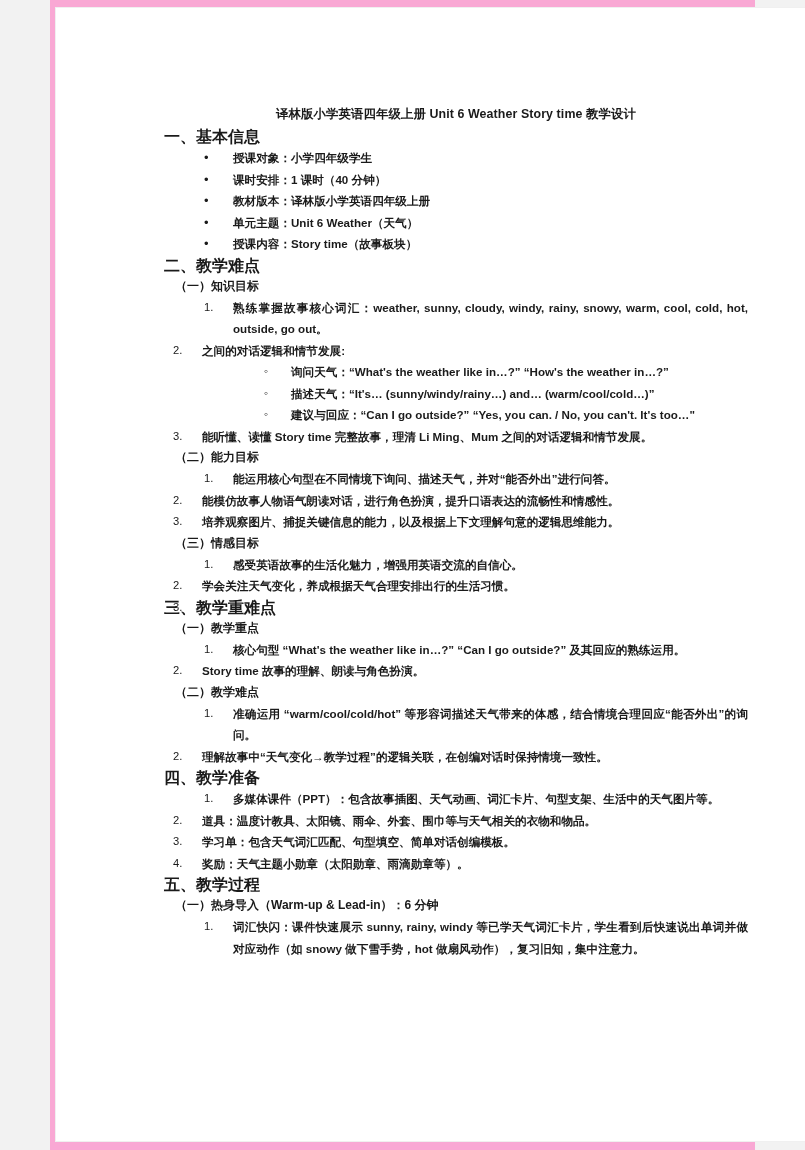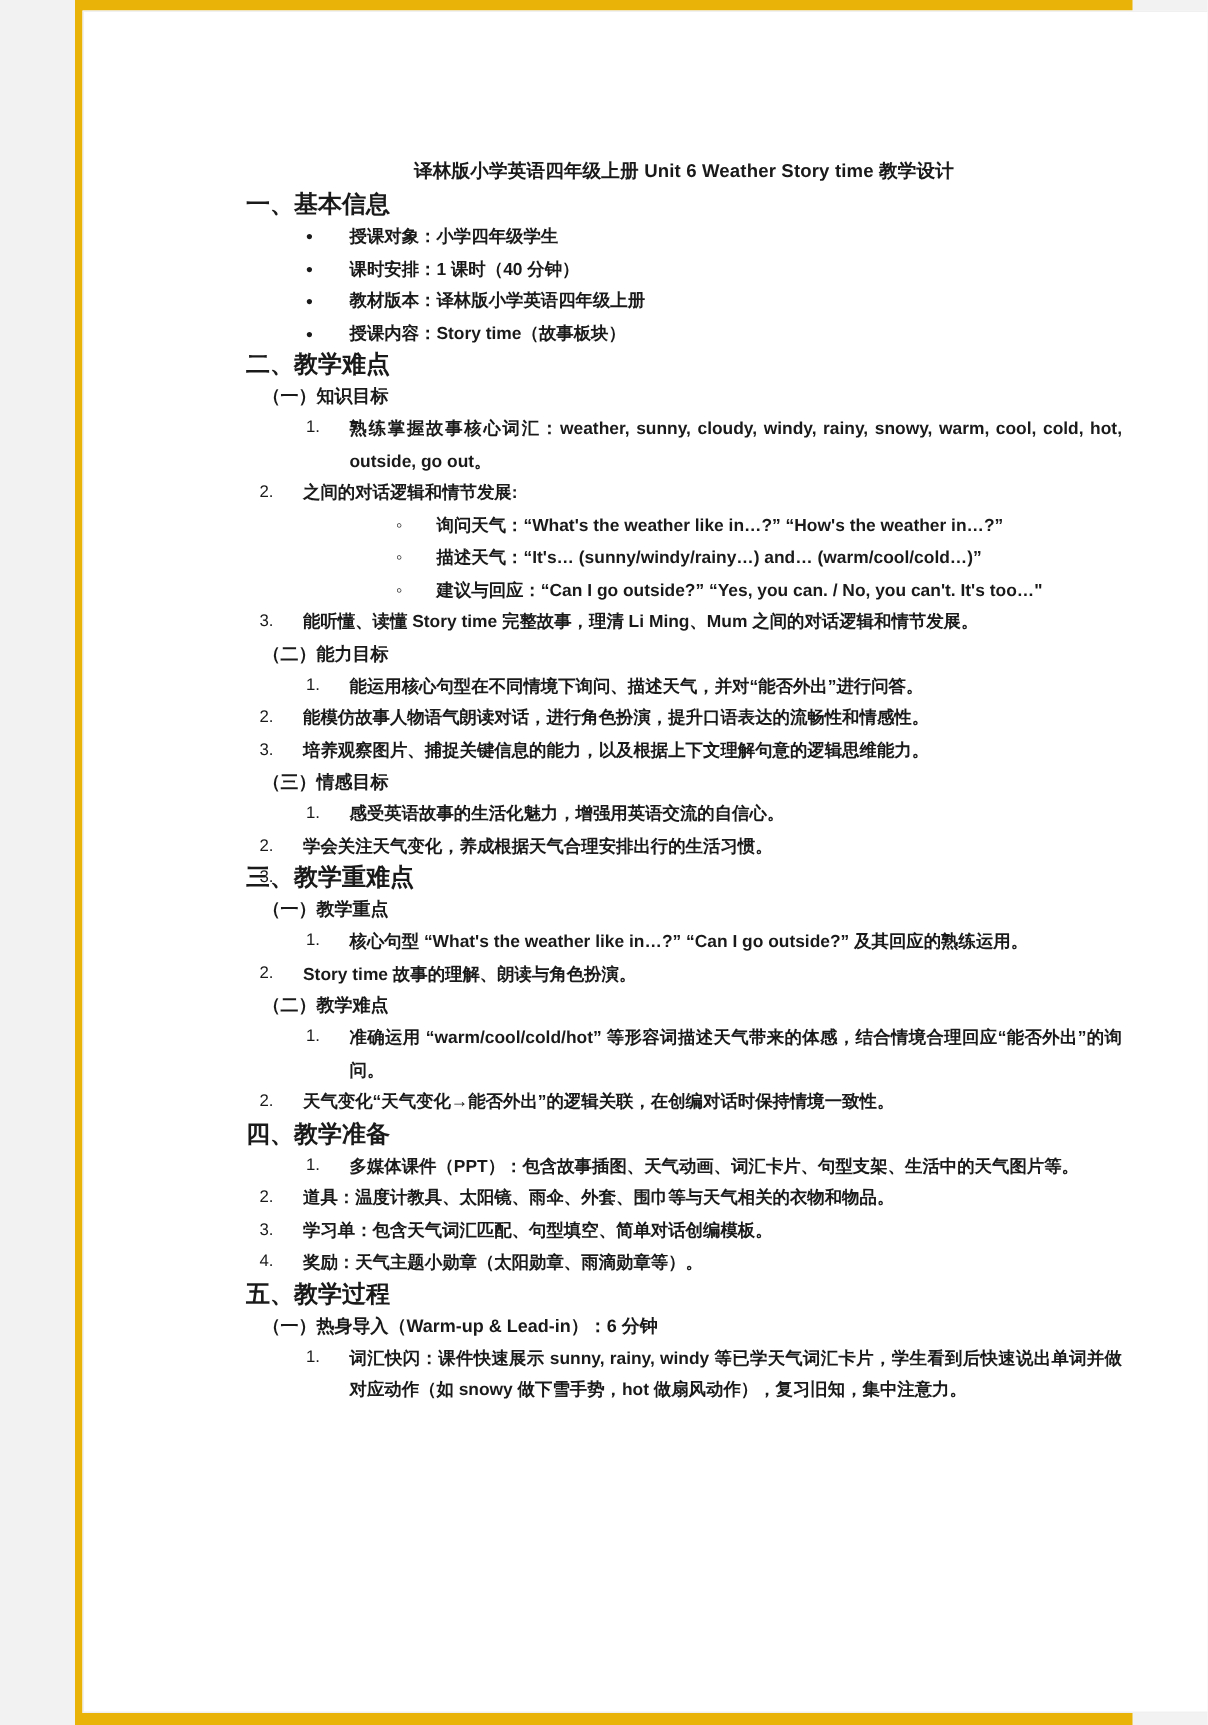--- a/index.html
+++ b/index.html
@@ -8,21 +8,21 @@
     background: #f2f2f2;
   }
   body {
     font-family: "Liberation Sans", "DejaVu Sans", sans-serif;
   }
   .page {
     position: relative;
     width: 705px;
     min-height: 1150px;
     box-sizing: border-box;
-    background: #eab308;
+    background: #f9a8d4;
     margin: 0 auto;
   }
   .sheet {
     position: absolute;
     left: 5px;
     top: 7px;
     width: 794px;
     height: 1135px;
     background: #ffffff;
     border: 1px solid #f0f0f0;
@@ -117,20 +117,21 @@
 <div class="page">
   <div class="sheet">
     <div class="content">
 
       <div class="doc-title">译林版小学英语四年级上册  Unit 6 Weather Story time  教学设计</div>
 
       <div class="h1">一、基本信息</div>
       <div class="row bullet"><span class="txt">授课对象：小学四年级学生</span></div>
       <div class="row bullet"><span class="txt">课时安排：1 课时（40 分钟）</span></div>
       <div class="row bullet"><span class="txt">教材版本：译林版小学英语四年级上册</span></div>
+      <div class="row bullet"><span class="txt">单元主题：Unit 6 Weather（天气）</span></div>
       <div class="row bullet"><span class="txt">授课内容：Story time（故事板块）</span></div>
 
       <div class="h1">二、教学难点</div>
 
       <div class="h2">（一）知识目标</div>
       <div class="row num-deep just"><span class="mk">1.</span><span class="txt">熟练掌握故事核心词汇：weather, sunny, cloudy, windy, rainy, snowy, warm, cool, cold, hot, outside, go out。</span></div>
       <div class="row num-flat"><span class="mk">2.</span><span class="txt">之间的对话逻辑和情节发展:</span></div>
       <div class="row sub"><span class="txt">询问天气：“What's the weather like in…?” “How's the weather in…?”</span></div>
       <div class="row sub"><span class="txt">描述天气：“It's… (sunny/windy/rainy…) and… (warm/cool/cold…)”</span></div>
       <div class="row sub"><span class="txt">建议与回应：“Can I go outside?” “Yes, you can. / No, you can't. It's too…"</span></div>
@@ -147,21 +148,21 @@
       <div class="row num-flat"><span class="mk">3.</span></div>
 
       <div class="h1">三、教学重难点</div>
 
       <div class="h2">（一）教学重点</div>
       <div class="row num-deep"><span class="mk">1.</span><span class="txt">核心句型 “What's the weather like in…?” “Can I go outside?” 及其回应的熟练运用。</span></div>
       <div class="row num-flat"><span class="mk">2.</span><span class="txt">Story time 故事的理解、朗读与角色扮演。</span></div>
 
       <div class="h2">（二）教学难点</div>
       <div class="row num-deep just"><span class="mk">1.</span><span class="txt">准确运用 “warm/cool/cold/hot” 等形容词描述天气带来的体感，结合情境合理回应“能否外出”的询问。</span></div>
-      <div class="row num-flat"><span class="mk">2.</span><span class="txt">天气变化“天气变化→能否外出”的逻辑关联，在创编对话时保持情境一致性。</span></div>
+      <div class="row num-flat"><span class="mk">2.</span><span class="txt">理解故事中“天气变化→教学过程”的逻辑关联，在创编对话时保持情境一致性。</span></div>
 
       <div class="h1">四、教学准备</div>
       <div class="row num-deep just"><span class="mk">1.</span><span class="txt">多媒体课件（PPT）：包含故事插图、天气动画、词汇卡片、句型支架、生活中的天气图片等。</span></div>
       <div class="row num-flat"><span class="mk">2.</span><span class="txt">道具：温度计教具、太阳镜、雨伞、外套、围巾等与天气相关的衣物和物品。</span></div>
       <div class="row num-flat"><span class="mk">3.</span><span class="txt">学习单：包含天气词汇匹配、句型填空、简单对话创编模板。</span></div>
       <div class="row num-flat"><span class="mk">4.</span><span class="txt">奖励：天气主题小勋章（太阳勋章、雨滴勋章等）。</span></div>
 
       <div class="h1">五、教学过程</div>
       <div class="h2">（一）热身导入（Warm-up &amp; Lead-in）：6 分钟</div>
       <div class="row num-deep just"><span class="mk">1.</span><span class="bold">词汇快闪</span><span class="txt">：课件快速展示 sunny, rainy, windy 等已学天气词汇卡片，学生看到后快速说出单词并做对应动作（如 snowy 做下雪手势，hot 做扇风动作），复习旧知，集中注意力。</span></div>

